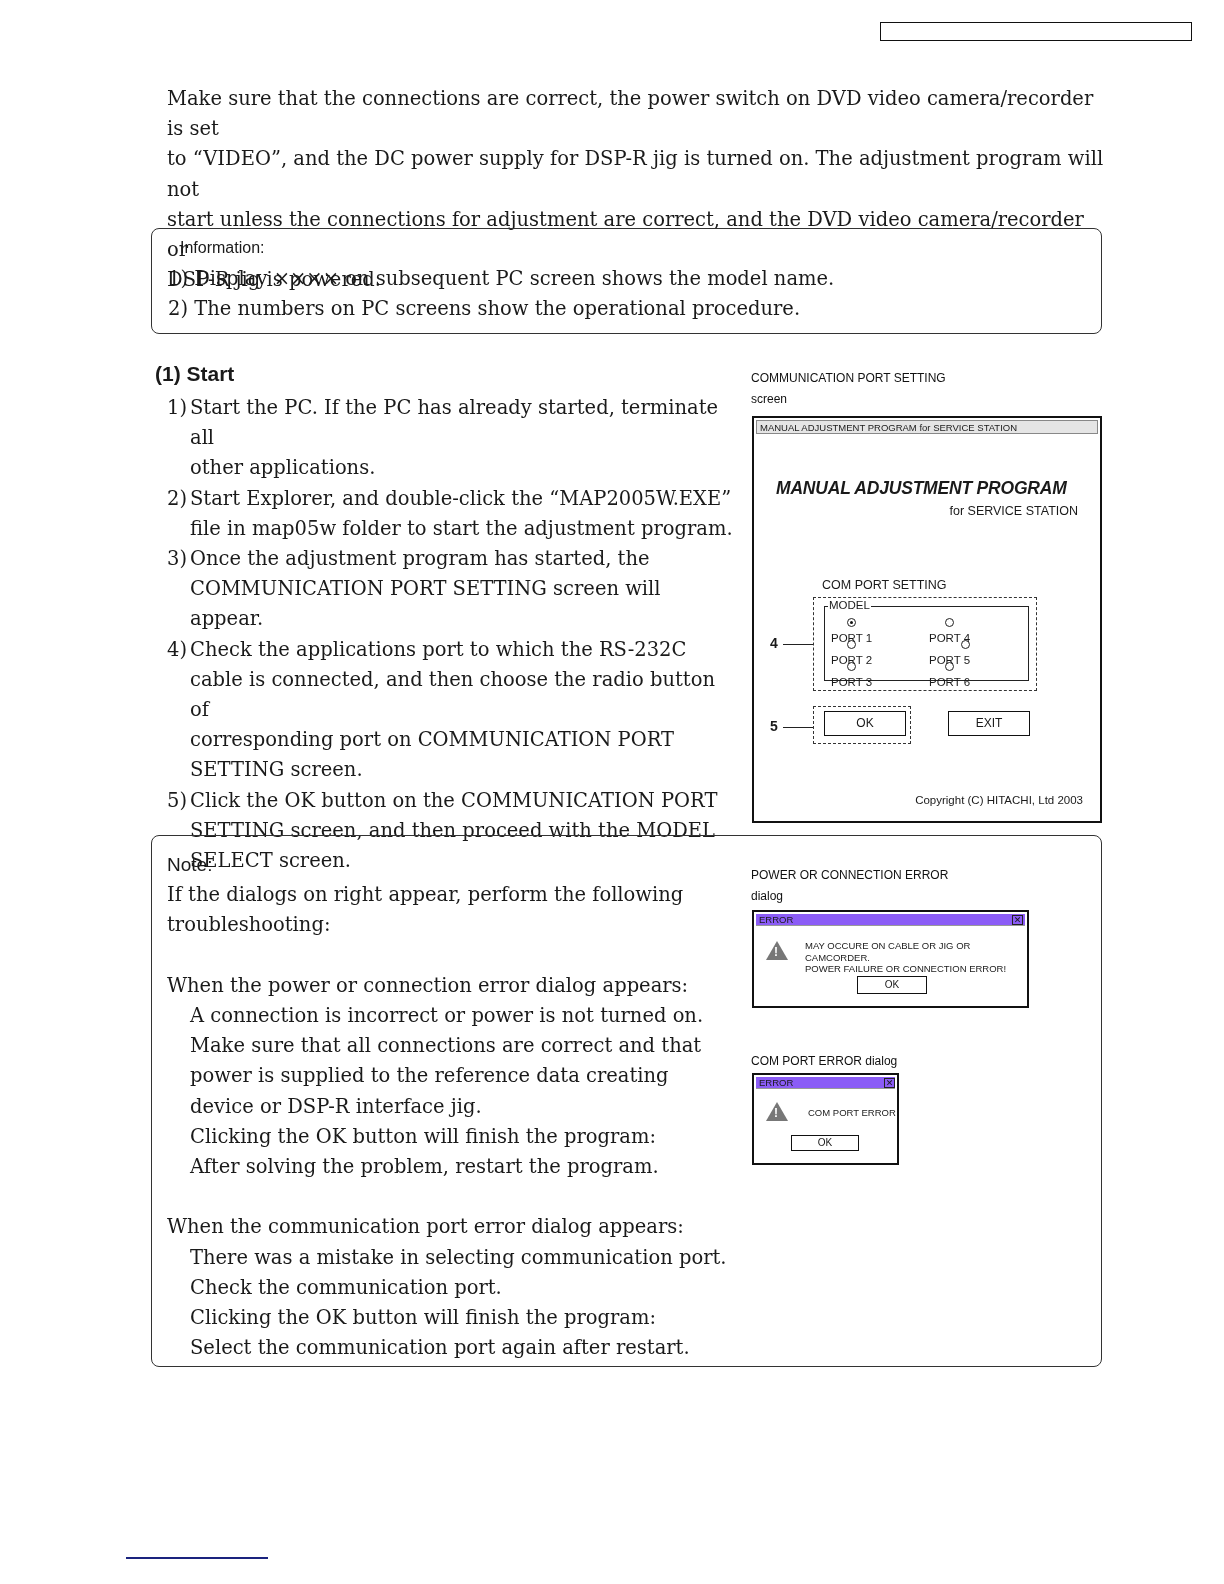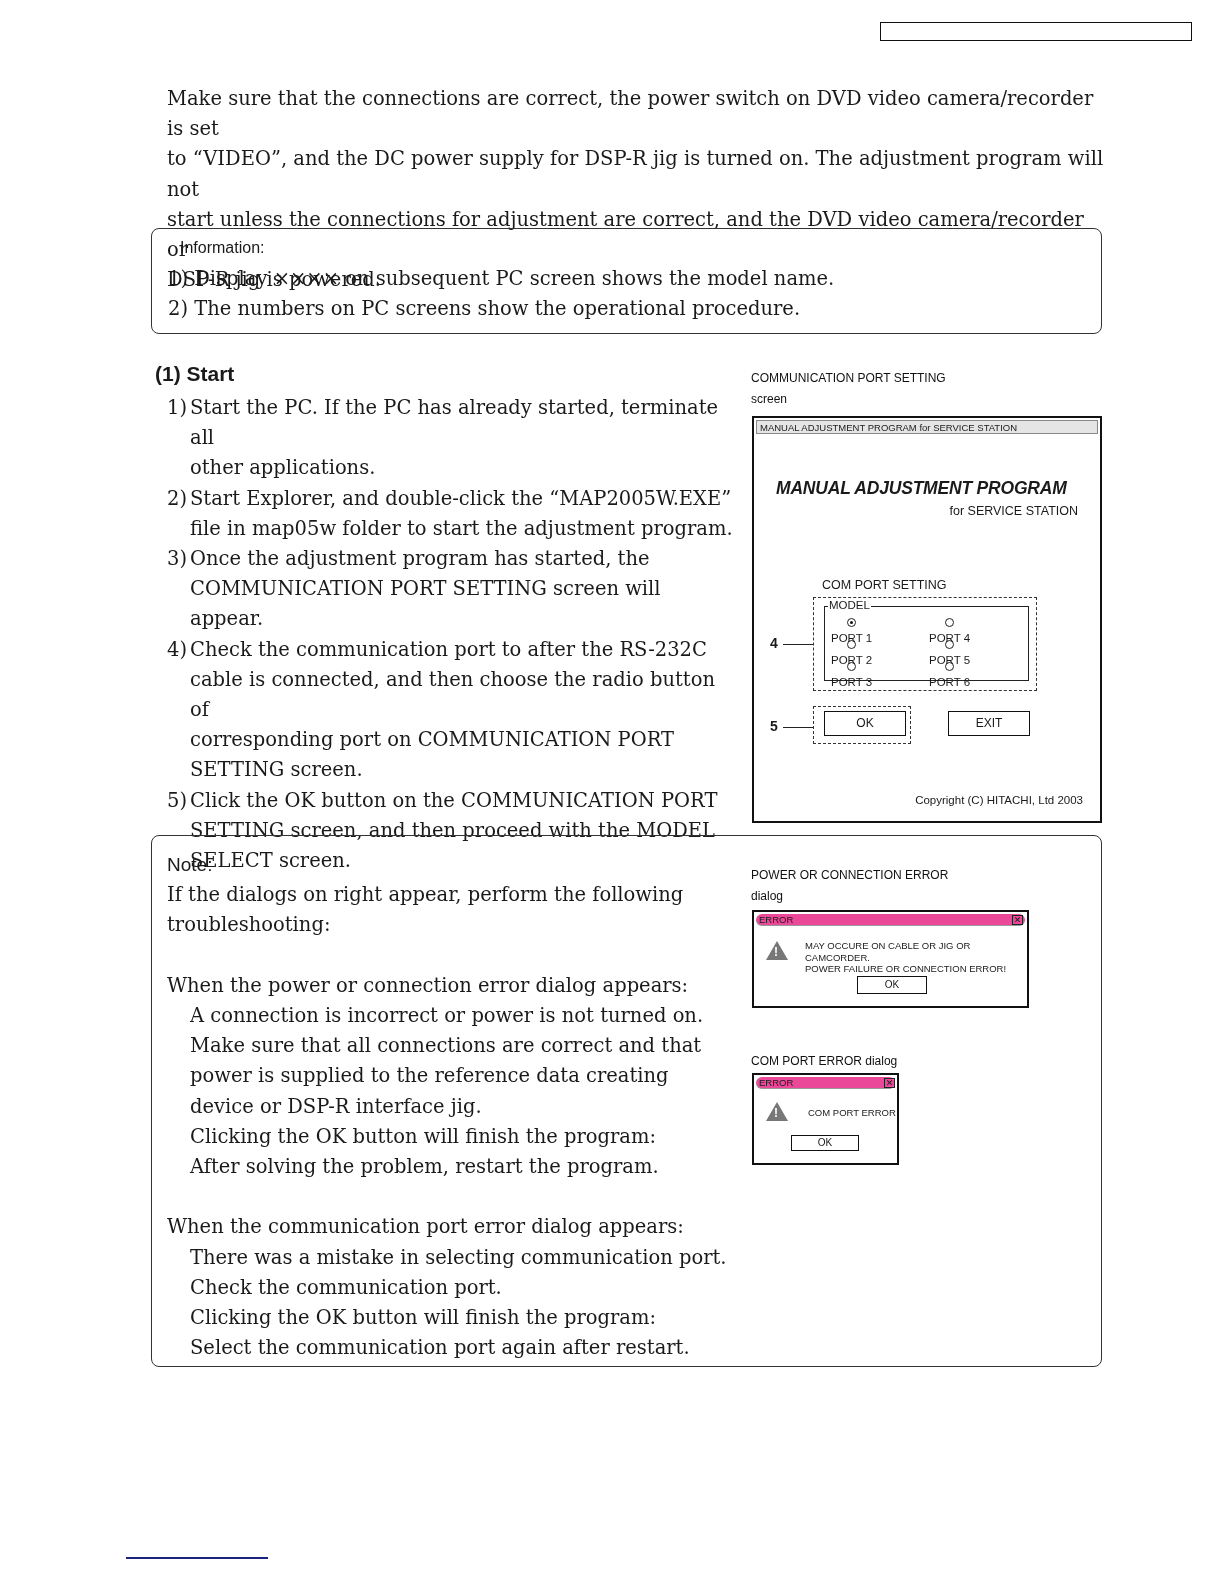--- a/index.html
+++ b/index.html
@@ -38,21 +38,21 @@
   .radio .dot { width:9px; height:9px; border:1px solid #222; border-radius:50%; box-sizing:border-box; position:relative; }
   .radio .dot.on::after { content:""; position:absolute; left:2px; top:2px; width:3px; height:3px; background:#111; border-radius:50%; }
   .callout-num { font-size:14px; font-weight:bold; }
   .callout-line { height:1px; background:#222; }
   .dash-ok { left:59px; top:288px; width:96px; height:36px; border:1.5px dashed #333; }
   .btn { border:1.5px solid #111; background:#fff; font-size:12px; text-align:center; box-sizing:border-box; }
   .copyright { right:17px; top:376px; font-size:11.5px; }
 
   
   .dlg { border:2.5px solid #111; background:#fff; }
-  .dlg-title { left:2px; top:2px; right:2px; height:12px; background:#ec4899; font-size:9.5px; line-height:12px; padding-left:3px; box-sizing:border-box; border-bottom:1px solid #999;border-radius:6px; }
+  .dlg-title { left:2px; top:2px; right:2px; height:12px; background:#8b5cf6; font-size:9.5px; line-height:12px; padding-left:3px; box-sizing:border-box; border-bottom:1px solid #999; }
   .dlg-close { width:11px; height:10px; border:1px solid #222; font-size:9px; line-height:9px; text-align:center; box-sizing:border-box; }
   .warn { width:0; height:0; border-left:11px solid transparent; border-right:11px solid transparent; border-bottom:19px solid #777; }
   .warn-mark { color:#fff; font-weight:bold; font-size:12px; }
   .dlg-msg { font-size:9.5px; line-height:11.5px; }
 
   .note-box { left:151px; top:835px; width:949px; height:530px; border:1.3px solid #333; border-radius:8px; }
   .note { left:167px; top:850px; width:560px; font-size:19.5px; line-height:30.2px; }
   .note .title { font-size:19px; }
   .note .ind { padding-left:23px; }
   .note .gap { height:30.2px; }
@@ -91,21 +91,21 @@
     <div>file in map05w folder to start the adjustment program.</div>
   </div>
   <div class="step">
     <span class="num">3)</span>
     <div>Once the adjustment program has started, the</div>
     <div>COMMUNICATION PORT SETTING screen will</div>
     <div>appear.</div>
   </div>
   <div class="step">
     <span class="num">4)</span>
-    <div>Check the communication port to after the RS-232C</div>
+    <div>Check the applications port to which the RS-232C</div>
     <div>cable is connected, and then choose the radio button of</div>
     <div>corresponding port on COMMUNICATION PORT</div>
     <div>SETTING screen.</div>
   </div>
   <div class="step">
     <span class="num">5)</span>
     <div>Click the OK button on the COMMUNICATION PORT</div>
     <div>SETTING screen, and then proceed with the MODEL</div>
     <div>SELECT screen.</div>
   </div>
@@ -135,21 +135,21 @@
     <span>PORT 2</span>
   </div>
   <div class="abs radio" style="left:77px; top:244px;">
     <span class="dot"></span>
     <span>PORT 3</span>
   </div>
   <div class="abs radio" style="left:175px; top:200px;">
     <span class="dot"></span>
     <span>PORT 4</span>
   </div>
-  <div class="abs radio" style="left:175px; top:222px;">
+  <div class="abs radio" style="left:175px; top:222px;align-items:flex-end;">
     <span class="dot"></span>
     <span>PORT 5</span>
   </div>
   <div class="abs radio" style="left:175px; top:244px;">
     <span class="dot"></span>
     <span>PORT 6</span>
   </div>
 
   <div class="abs callout-num" style="left:16px; top:217px;">4</div>
   <div class="abs callout-line" style="left:29px; top:226px; width:30px;"></div>

